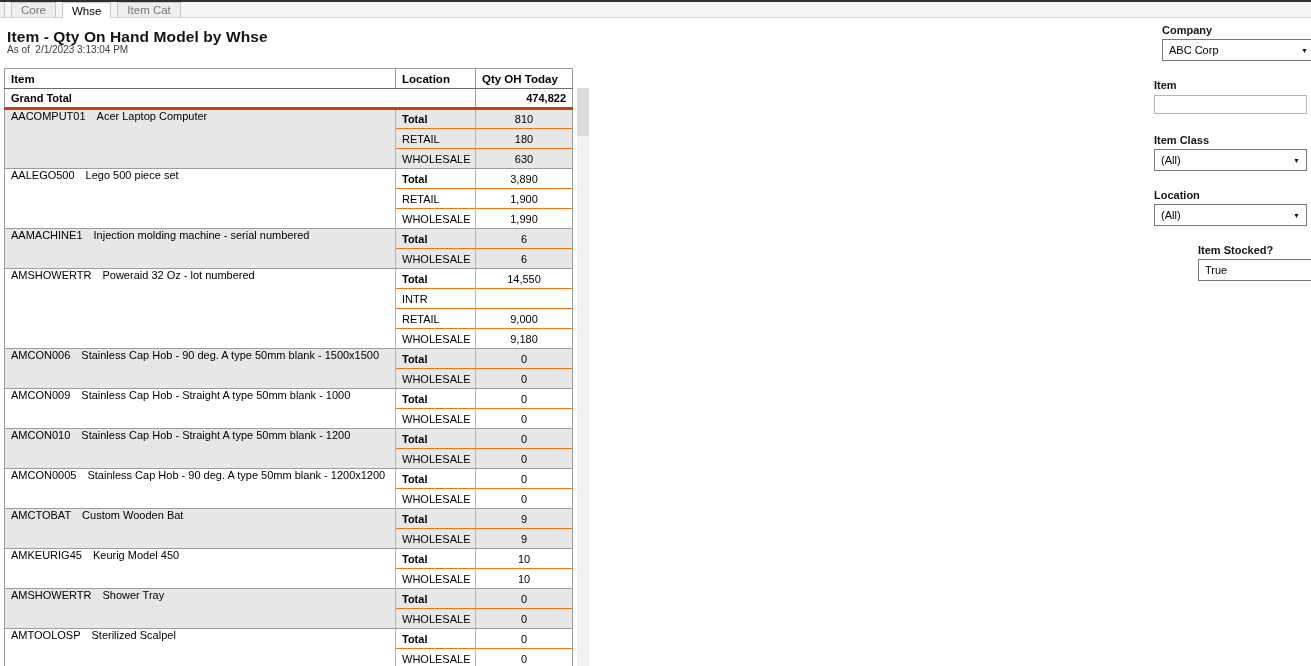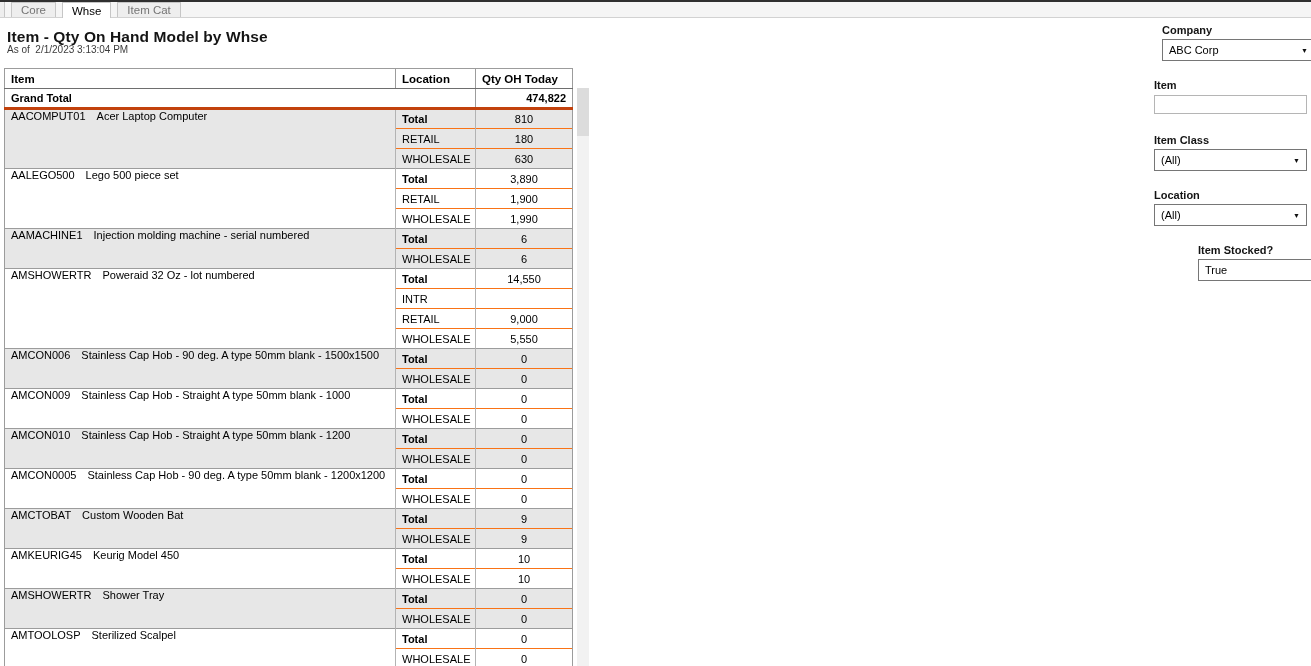--- a/index.html
+++ b/index.html
@@ -223,21 +223,21 @@
         <tr class="plain sub-row">
           <td class="loc-cell">INTR</td>
           <td class="qty-cell"></td>
         </tr>
         <tr class="plain sub-row">
           <td class="loc-cell">RETAIL</td>
           <td class="qty-cell">9,000</td>
         </tr>
         <tr class="plain sub-row">
           <td class="loc-cell">WHOLESALE</td>
-          <td class="qty-cell">5,550</td>
+          <td class="qty-cell">9,180</td>
         </tr>
         <tr class="shaded group-start">
           <td class="item-cell" rowspan="2"><span class="item-code">AMCON006</span><span class="item-desc">Stainless Cap Hob - 90 deg. A type 50mm blank - 1500x1500</span></td>
           <td class="loc-cell total">Total</td>
           <td class="qty-cell">0</td>
         </tr>
         <tr class="shaded sub-row">
           <td class="loc-cell">WHOLESALE</td>
           <td class="qty-cell">0</td>
         </tr>

